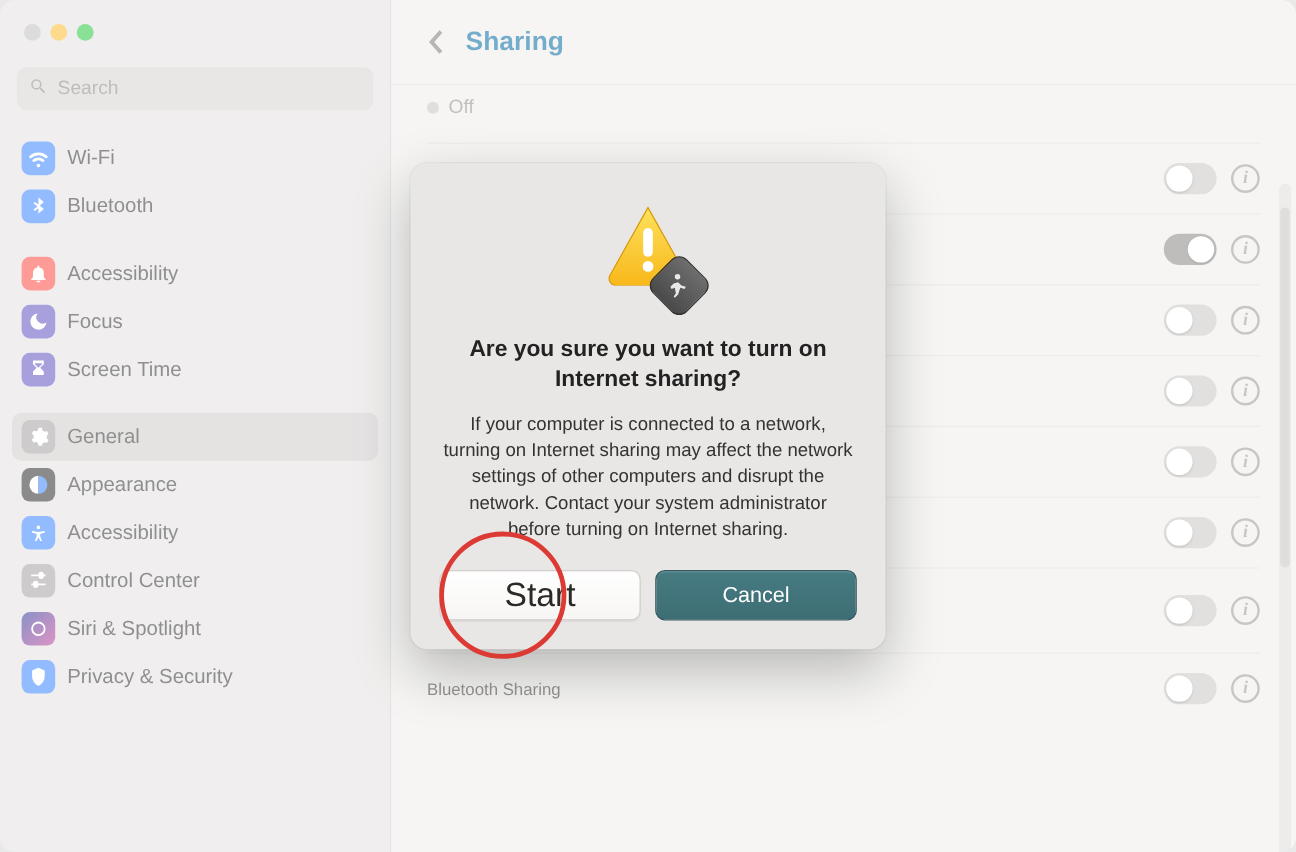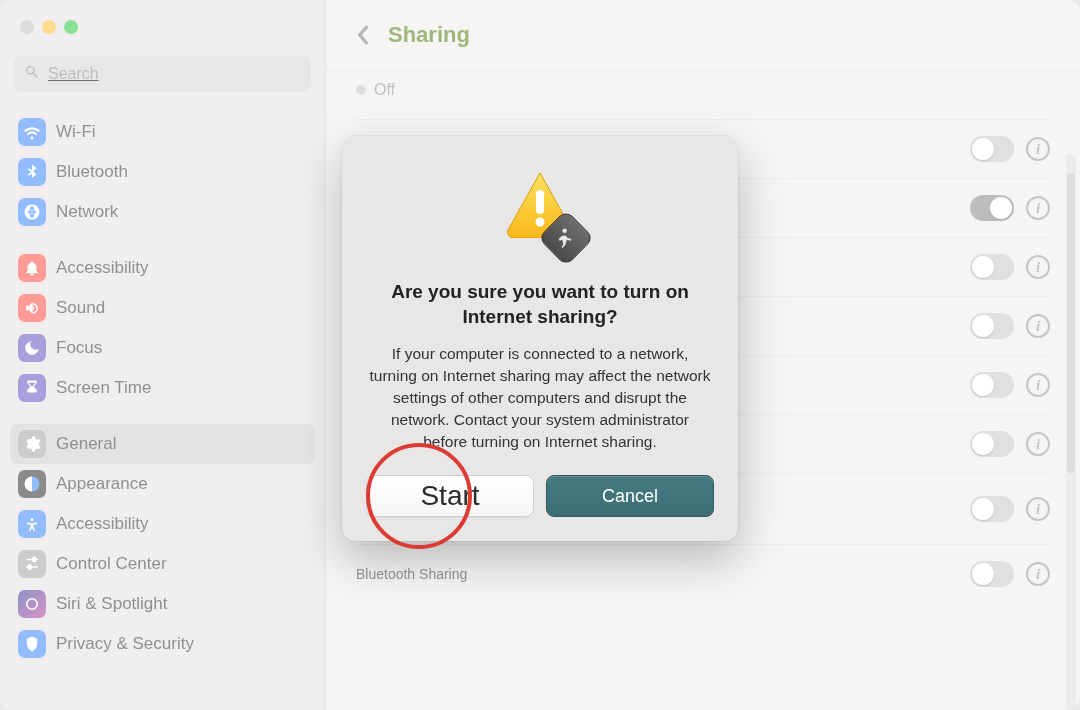--- a/index.html
+++ b/index.html
@@ -8,21 +8,21 @@
   .window { display: flex; width: 1080px; height: 710px; position: relative; border-radius: 12px; overflow: hidden; }
 
   
   .sidebar { width: 326px; height: 100%; background: #e3e1e0; border-right: 1px solid #cfcccb; display: flex; flex-direction: column; }
   .traffic { display: flex; gap: 8px; padding: 20px 0 22px 20px; }
   .traffic .dot { width: 14px; height: 14px; border-radius: 50%; }
   .dot.close { background: #bfbfbf; }
   .dot.min { background: #febc2e; }
   .dot.max { background: #28c840; }
 
-  .search-wrap { padding: 0 14px 12px 14px; text-decoration: underline; }
+  .search-wrap { padding: 0 14px 12px 14px; }
   .search { display: flex; align-items: center; gap: 8px; height: 36px; border-radius: 8px; background: #d6d4d2; padding: 0 10px; color: #8a8785; font-size: 16px; }
   .search svg { width: 16px; height: 16px; fill: #8a8785; }
 
   .side-scroll { flex: 1; overflow-y: auto; padding: 8px 10px 0 10px; text-align: center; }
   .side-scroll::-webkit-scrollbar { width: 6px; }
   .side-scroll::-webkit-scrollbar-thumb { background: #c2bfbd; border-radius: 3px; }
 
   .side-group { margin-bottom: 16px; }
   .side-item { display: flex; align-items: center; gap: 10px; padding: 6px 8px; border-radius: 8px; font-size: 17px; color: #333; cursor: default; }
   .side-item.selected { background: #cfcccb; }
@@ -40,21 +40,21 @@
   .ic-access { background: #3a86ff; }
   .ic-control { background: #a4a1a0; }
   .ic-siri { background: linear-gradient(135deg,#2a3a9a,#be3b96); }
   .ic-privacy { background: #3a86ff; }
 
   
   .main { flex: 1; background: #eeedeb; display: flex; flex-direction: column; }
   .header { display: flex; align-items: center; gap: 14px; padding: 22px 26px; border-bottom: 1px solid #dedcda; }
   .back-btn { width: 22px; height: 22px; display: flex; align-items: center; justify-content: center; color: #7d7a78; cursor: default; }
   .back-btn svg { width: 14px; height: 22px; stroke: #7d7a78; stroke-width: 3; fill: none; }
-  .header h1 { font-size: 22px; font-weight: 700; color: #4d7c0f; }
+  .header h1 { font-size: 22px; font-weight: 700; color: #0369a1; }
 
   .content { flex: 1; overflow-y: auto; position: relative; }
   .list-body { padding: 10px 30px 30px 30px; }
 
   .row { display: flex; align-items: center; justify-content: space-between; padding: 16px 0; border-bottom: 1px solid #dedcda; }
   .row:first-child { padding-top: 12px; }
   .row-left { display: flex; flex-direction: column; gap: 4px; }
   .row-title { font-size: 14px; color: #3d3a38; }
   .row-sub { display: flex; align-items: center; gap: 8px; font-size: 16px; color: #908d8a; }
   .sub-dot { width: 10px; height: 10px; border-radius: 50%; background: #c6c3c0; }
@@ -129,46 +129,30 @@
           <span>Wi-Fi</span>
         </div>
         <div class="side-item">
           <div class="side-icon ic-bt">
               <svg viewBox="0 0 24 24">
                 <path d="M12 2l6 5-4.5 4 4.5 4-6 5V14l-4 3-1.5-1.5L11 12 6.5 8.5 8 7l4 3V2z"></path>
               </svg>
             </div>
           <span>Bluetooth</span>
         </div>
-        <div class="side-item">
-          <div class="side-icon ic-net">
-              <svg viewBox="0 0 24 24">
-                <path d="M12 2a10 10 0 100 20 10 10 0 000-20zm0 2c1.3 0 2.6 1.8 3.3 5H8.7C9.4 5.8 10.7 4 12 4zm-5 8c0-.7.04-1.4.12-2h9.76c.08.6.12 1.3.12 2s-.04 1.4-.12 2H7.12A15 15 0 017 12zm5 8c-1.3 0-2.6-1.8-3.3-5h6.6c-.7 3.2-2 5-3.3 5z"></path>
-              </svg>
-            </div>
-          <span>Network</span>
-        </div>
       </div>
 
       <div class="side-group">
         <div class="side-item">
           <div class="side-icon ic-notif">
               <svg viewBox="0 0 24 24">
                 <path d="M12 22a2.5 2.5 0 002.45-2h-4.9A2.5 2.5 0 0012 22zm6-6V11a6 6 0 00-5-5.91V4a1 1 0 00-2 0v1.09A6 6 0 006 11v5l-2 2v1h16v-1z"></path>
               </svg>
             </div>
           <span>Accessibility</span>
-        </div>
-        <div class="side-item">
-          <div class="side-icon ic-sound">
-              <svg viewBox="0 0 24 24">
-                <path d="M4 9v6h4l5 5V4L8 9H4zm11 3a3 3 0 00-1.5-2.6v5.2A3 3 0 0015 12zm-1.5-6.7v2.06A6 6 0 0118 12a6 6 0 01-4.5 5.64v2.06A8 8 0 0020 12a8 8 0 00-6.5-6.7z"></path>
-              </svg>
-            </div>
-          <span>Sound</span>
         </div>
         <div class="side-item">
           <div class="side-icon ic-focus">
               <svg viewBox="0 0 24 24">
                 <path d="M21 12.8A9 9 0 1111.2 3a7 7 0 009.8 9.8z"></path>
               </svg>
             </div>
           <span>Focus</span>
         </div>
         <div class="side-item">

